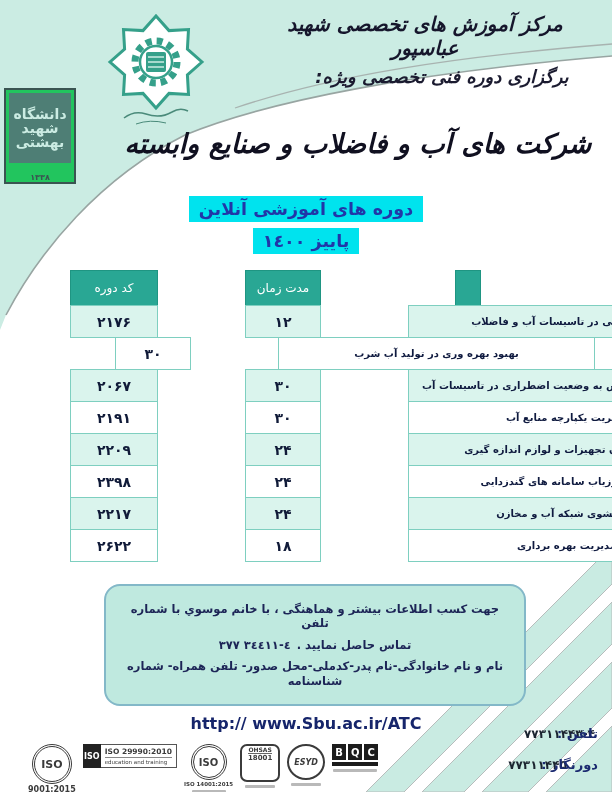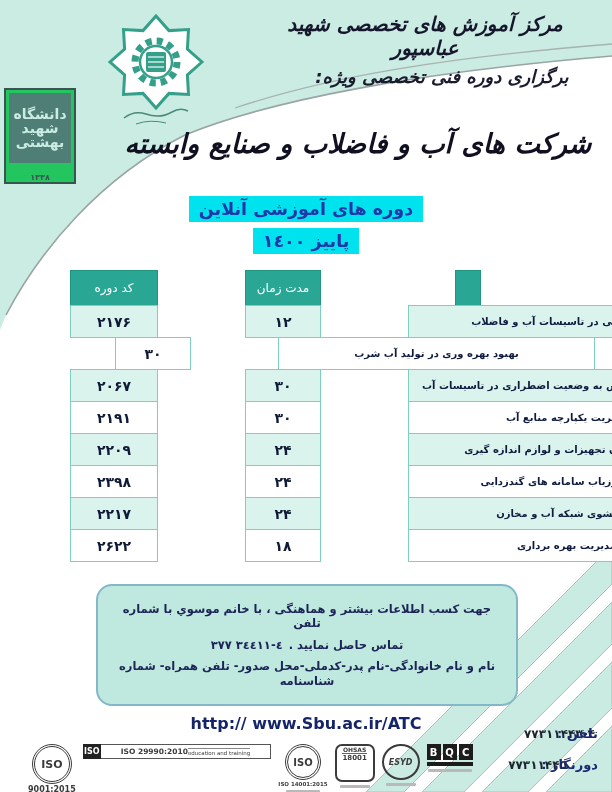--- a/index.html
+++ b/index.html
@@ -36,21 +36,21 @@
   .t-row.odd .cell{background:#daf4ed;}
   .t-row.head .cell{background:#29a794;border-color:#1f9582;color:#ffffff;font-size:12px;font-weight:normal;}
   .c-code{width:88px;font-size:14px;font-weight:bold;color:#101a38;}
   .c-dur{width:76px;font-size:14px;font-weight:bold;color:#101a38;}
   .c-name{width:317px;font-size:10px;font-weight:bold;color:#0f1a3f;}
   .c-num{width:26px;font-size:12px;font-weight:bold;color:#1b2430;}
   .t-gap{width:3px;}
   .t-gap2{width:5px;}
 
   
-  .info-box{left:96px;top:584px;width:422px;height:122px;box-sizing:border-box;
+  .info-box{left:104px;top:584px;width:422px;height:122px;box-sizing:border-box;
     background:#bfe9df;border:2px solid #83b8c8;border-radius:16px;
     display:flex;flex-direction:column;justify-content:center;gap:7px;padding:6px 10px;}
   .il{text-align:center;font-size:11.5px;font-weight:bold;color:#1c2456;line-height:1.25;}
   .il.underline{text-decoration:underline;}
   .phone-line{display:flex;justify-content:center;gap:6px;direction:ltr;}
   .ph-num{direction:ltr;unicode-bidi:isolate;}
 
   
   .website{left:140px;right:140px;top:714px;text-align:center;font-size:16px;font-weight:bold;color:#16256b;}
   .contact{right:14px;top:726px;color:#1b2a70;font-weight:bold;font-size:13px;}
@@ -61,21 +61,21 @@
 
   
   .badges{left:28px;top:744px;display:flex;gap:7px;align-items:flex-start;}
   .badge{display:flex;flex-direction:column;align-items:center;color:#3b3b3b;}
   .iso-circle{width:34px;height:34px;border:3px double #3b3b3b;border-radius:50%;display:flex;align-items:center;justify-content:center;font-weight:bold;font-size:11px;}
   .iso-circle.small{width:30px;height:30px;font-size:10px;}
   .b-cap{font-size:8px;font-weight:bold;margin-top:1px;white-space:nowrap;}
   .b-cap.tiny{font-size:5.5px;}
   .iso29990{flex-direction:row;align-items:stretch;}
   .iso-black{background:#222;color:#fff;font-weight:bold;font-size:8px;width:18px;display:flex;align-items:center;justify-content:center;}
-  .iso-white{border:1px solid #555;border-left:none;padding:2px 20px;display:flex;flex-direction:row;justify-content:flex-start;}
+  .iso-white{border:1px solid #555;border-left:none;padding:2px 4px;display:flex;flex-direction:column;justify-content:flex-start;}
   .iso-white .l1{font-size:7.5px;font-weight:bold;white-space:nowrap;}
   .iso-white .l2{font-size:5.5px;border-top:1px solid #888;margin-top:1px;padding-top:1px;white-space:nowrap;}
   .ohsas{width:36px;height:34px;border:2px solid #3b3b3b;border-radius:7px;display:flex;flex-direction:column;align-items:center;justify-content:flex-start;}
   .ohsas .l1{font-size:6px;font-weight:bold;}
   .ohsas .l2{font-size:7px;font-weight:bold;border-top:1px solid #666;}
   .esyd{width:34px;height:32px;border:2px solid #3b3b3b;border-radius:50%;display:flex;align-items:center;justify-content:center;font-style:italic;font-weight:bold;font-size:8px;}
   .bqc-row{display:flex;gap:2px;}
   .bqc-box{width:14px;height:16px;background:#1c1c1c;color:#fff;font-weight:bold;font-size:10px;display:flex;align-items:center;justify-content:center;}
   .bqc-bar{width:46px;height:4px;background:#1c1c1c;margin-top:2px;}
   .gray-line{height:3px;background:#b9b9b9;margin-top:3px;border-radius:1px;}

